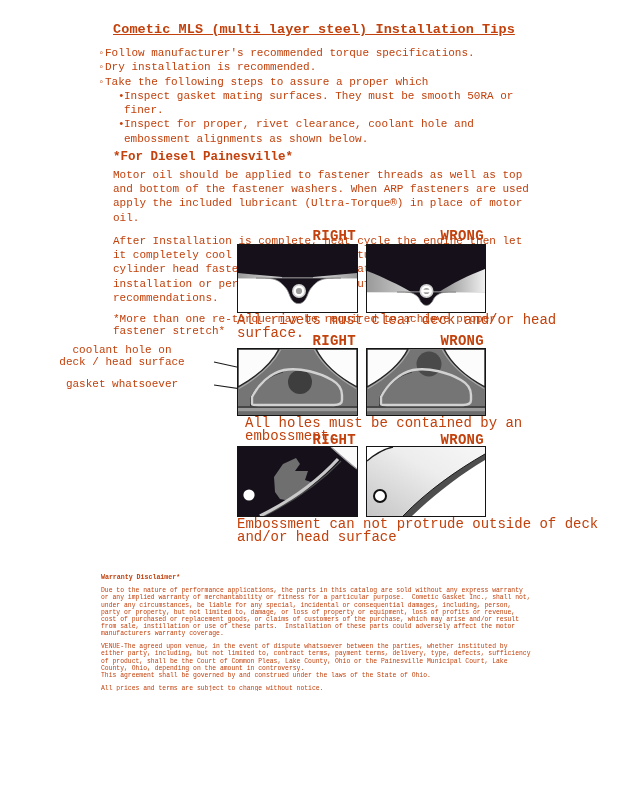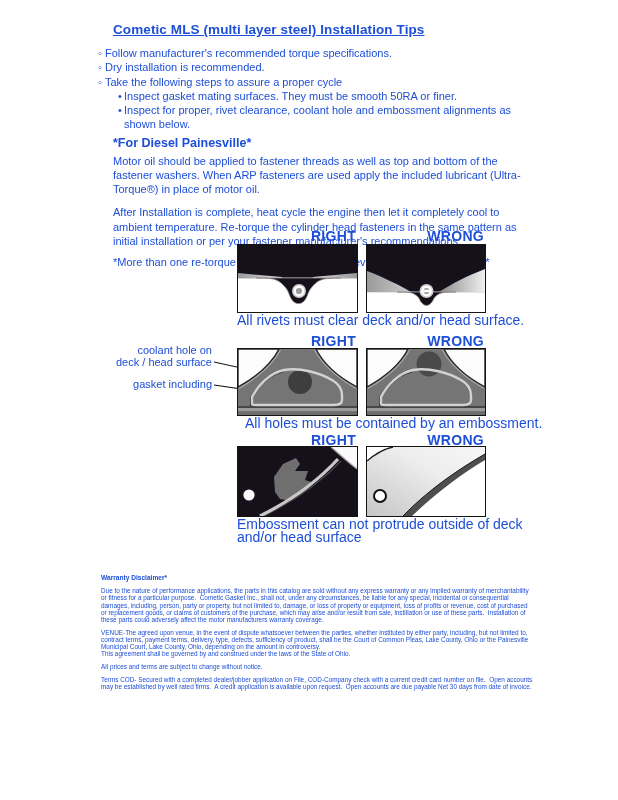--- a/index.html
+++ b/index.html
@@ -1,18 +1,18 @@
 <!DOCTYPE html>
 <html><head>
 <meta charset="utf-8">
 <style>
   html,body { margin:0; padding:0; background:#ffffff; }
   .page {
     position:relative; width:618px; height:691px; background:#ffffff;
-    font-family:Liberation Sans, sans-serif; color:#1d4ed8; overflow:hidden;
+    font-family:Liberation Mono, monospace; color:#c2410c; overflow:hidden;
   }
 
   
   .top-text { position:absolute; left:113px; top:20px; width:424px; }
   .title {
     font-size:13.5px; font-weight:bold; text-decoration:underline;
     margin:2px 0 9px 0; letter-spacing:0.1px;
   }
   ul.tips { list-style:none; margin:0 0 0 -8px; padding:0; font-size:11px; line-height:14.3px; }
   ul.tips li { position:relative; }
@@ -22,41 +22,41 @@
   .h2 { font-size:12.5px; font-weight:bold; margin:4px 0 0 0; }
   .para { font-size:11px; line-height:14.2px; margin:4px 0 0 0; }
   .para.gap { margin-top:9px; }
   .note { font-size:11px; margin:8px 0 0 0; }
 
   
   .dlabel { position:absolute; text-align:right; font-weight:bold; font-size:14px; letter-spacing:0.3px; }
   .dimg { position:absolute; }
   .dimg svg { display:block; border:1.6px solid #141414; }
   .dcap { position:absolute; font-size:14px; line-height:13px; }
-  .callout { position:absolute; left:0; width:212px; text-align:right; font-size:11px; line-height:11.5px; }
+  .callout { position:absolute; left:16px; width:212px; text-align:center; font-size:11px; line-height:11.5px; }
   .callout-lines { position:absolute; left:112px; top:352px; }
 
   
   .warranty { position:absolute; left:101px; top:574px; width:433px; font-size:6.4px; line-height:7.2px; }
   .warranty .wh { font-weight:bold; font-size:6.6px; margin:0 0 6px 0; }
   .warranty p { margin:0 0 5.5px 0; white-space:pre-wrap; }
 
   .pagenum { position:absolute; left:385px; top:756px; font-size:15px; letter-spacing:0.4px; }
 </style>
 </head>
 <body>
 
 <div class="page">
 
   <div class="top-text">
     <h1 class="title">Cometic MLS (multi layer steel) Installation Tips</h1>
     <ul class="tips">
       <li class="t">Follow manufacturer's recommended torque specifications.</li>
       <li class="t">Dry installation is recommended.</li>
-      <li class="t">Take the following steps to assure a proper cycle</li>
+      <li class="t">Take the following steps to assure a proper which</li>
       <li class="s">Inspect gasket mating surfaces.  They must be smooth 50RA or finer.</li>
       <li class="s">Inspect for proper, rivet clearance, coolant hole and embossment alignments as shown below.</li>
     </ul>
     <div class="h2">*For Diesel Painesville*</div>
     <p class="para">Motor oil should be applied to fastener threads as well as top and bottom of the fastener washers. When ARP fasteners are used apply the included lubricant (Ultra-Torque®) in place of motor oil.</p>
     <p class="para gap">After Installation is complete, heat cycle the engine then let it completely cool to ambient temperature. Re-torque the cylinder head fasteners in the same pattern as initial installation or per your fastener manufacturer's recommendations.</p>
     <p class="note">*More than one re-torque may be required to achieve proper fastener stretch*</p>
   </div>
 
   <div class="dlabel" style="left:237px; top:228px; width:119px;">RIGHT</div>
@@ -117,21 +117,21 @@
 
   <div class="dcap" style="left:237px; top:314px;">All rivets must clear deck and/or head surface.</div>
 
   <div class="dlabel" style="left:237px; top:333px; width:119px;">RIGHT</div>
   <div class="dlabel" style="left:366px; top:333px; width:118px;">WRONG</div>
 
   <div class="callout" style="top:345px;">
     <div>coolant hole on</div>
     <div>deck / head surface</div>
   </div>
-  <div class="callout" style="top:379px;">gasket including</div>
+  <div class="callout" style="top:379px;">gasket whatsoever</div>
 
   <svg class="callout-lines" width="190" height="46" viewBox="0 0 190 46">
     <line x1="102" y1="10" x2="184" y2="28" stroke="#1a1a1a" stroke-width="1.1"></line>
     <line x1="102" y1="33" x2="150" y2="40" stroke="#1a1a1a" stroke-width="1.1"></line>
   </svg>
 
   <div class="dimg" style="left:237px; top:348px;">
     <svg width="119" height="66" viewBox="0 0 119 66">
       <rect width="119" height="66" fill="#757575"></rect>
       <rect x="0" y="57" width="119" height="2" fill="#464646"></rect>

